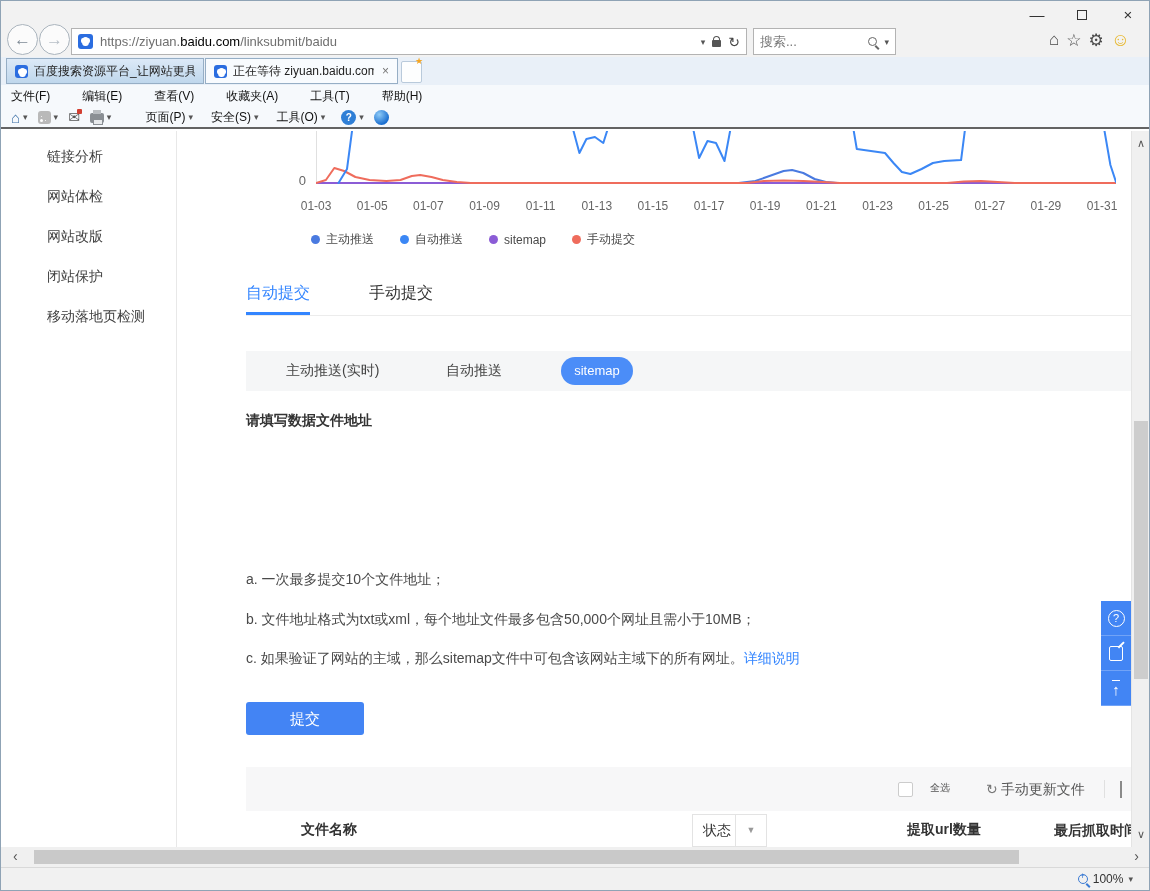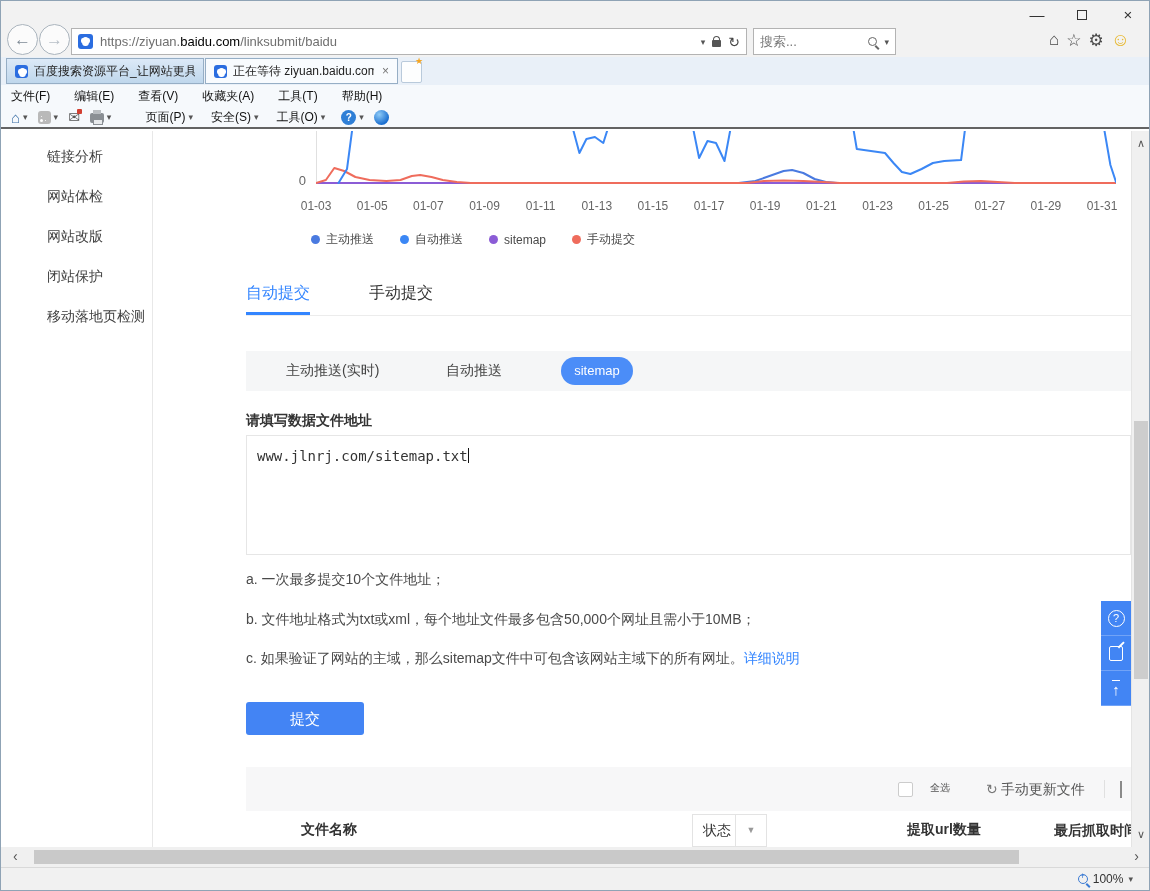--- a/index.html
+++ b/index.html
@@ -38,37 +38,37 @@
   .tabstrip { left:0; top:56px; width:1150px; height:28px; background:#e9f0f8; }
   .ie-tab { position:absolute; top:1px; height:26px; display:flex; align-items:center; gap:6px; padding:0 8px; font-size:12px; border:1px solid #96aec5; }
   .ie-tab.inactive { background:linear-gradient(#dce9f7,#bfd7ec); }
   .ie-tab.active { background:#f8fbfe; }
   .tab-title { white-space:nowrap; overflow:hidden; }
   .tab-close { color:#777; font-size:12px; margin-left:2px; }
   .newtab { position:absolute; left:400px; top:4px; width:21px; height:22px; background:#fdfefe; border:1px solid #b9cadb; border-radius:2px; }
   .newtab::before { content:"★"; position:absolute; right:-2px; top:-6px; font-size:9px; color:#f5a623; }
 
   
-  .menubar { left:0; top:84px; width:1150px; height:22px; background:#f6f9fc; display:flex; align-items:center; padding-left:10px; gap:24px; font-size:12px; color:#111; }
+  .menubar { left:0; top:84px; width:1150px; height:22px; background:#f6f9fc; display:flex; align-items:center; padding-left:10px; gap:32px; font-size:12px; color:#111; }
   .commandbar { left:0; top:106px; width:1150px; height:22px; background:#f6f9fc; border-bottom:2px solid #636363; display:flex; align-items:center; padding-left:10px; gap:10px; font-size:12px; color:#111; }
   .cmd-group { display:flex; align-items:center; gap:3px; }
   .home-glyph { font-size:15px; color:#3a6ea5; }
   .rss-sq { display:inline-block; width:13px; height:13px; border-radius:3px; background:#b9b9b9; position:relative; }
   .rss-sq::after { content:""; position:absolute; left:2px; bottom:2px; width:3px; height:3px; border-radius:50%; background:#fff; box-shadow:0 -4px 0 -1px #fff, 4px 0 0 -1px #fff; }
   .mail-glyph { font-size:14px; color:#555; position:relative; }
   .mail-glyph::after { content:""; position:absolute; right:-2px; top:0; width:5px; height:5px; background:#d23f31; border-radius:1px; }
   .printer { display:inline-block; width:14px; height:10px; background:#8a8f94; border-radius:2px; position:relative; margin-top:2px; }
   .printer::before { content:""; position:absolute; left:3px; top:-3px; width:8px; height:4px; background:#b9bdc1; }
   .printer::after { content:""; position:absolute; left:3px; bottom:-2px; width:8px; height:4px; background:#e8eaec; border:1px solid #8a8f94; }
   .help-circ { display:inline-block; width:15px; height:15px; border-radius:50%; background:#2f7fd6; color:#fff; font-size:10px; font-weight:bold; text-align:center; line-height:15px; }
   .sphere { display:inline-block; width:15px; height:15px; border-radius:50%; background:radial-gradient(circle at 35% 30%, #8ecbf7, #1b6fd0 70%); }
 
   
   .page { left:0; top:130px; width:1150px; height:716px; background:#fff; overflow:hidden; }
-  .sidebar { left:0; top:0; width:152px; height:716px; border-right:1px solid #e8e8e8; background:#fff; }
+  .sidebar { left:0; top:0; width:176px; height:716px; border-right:1px solid #e8e8e8; background:#fff; }
   .side-item { position:absolute; left:46px; font-size:14px; color:#3f3f3f; white-space:nowrap; }
 
   
   .chart-svg { left:315px; top:0; }
   .yaxis-line { left:315px; top:0; width:1px; height:53px; background:#e0e0e0; }
   .ytick { left:260px; top:42px; width:45px; text-align:right; font-size:13px; color:#666; }
   .xlabels { left:287px; top:68px; width:842px; display:flex; }
   .xlabels span { width:56.2px; text-align:center; font-size:12px; color:#666; }
   .legend { left:310px; top:100px; display:flex; gap:26px; font-size:12px; color:#4a4a4a; align-items:center; }
   .legend-item { display:flex; align-items:center; gap:6px; }
@@ -290,21 +290,20 @@
     <div class="abs tab-underline"></div>
     <div class="abs tab-hairline"></div>
 
     <div class="abs subtab-bar">
       <span class="subtab" style="left:40px">主动推送(实时)</span>
       <span class="subtab" style="left:200px">自动推送</span>
       <span class="subtab-pill">sitemap</span>
     </div>
 
     <div class="abs form-label">请填写数据文件地址</div>
-    <div class="abs url-area"><span>www.jlnrj.com/sitemap.txt</span><span class="caret"></span></div>
 
     <div class="abs note" style="top:440px">a. 一次最多提交10个文件地址；</div>
     <div class="abs note" style="top:480px">b. 文件地址格式为txt或xml，每个地址文件最多包含50,000个网址且需小于10MB；</div>
     <div class="abs note" style="top:519px"><span>c. 如果验证了网站的主域，那么sitemap文件中可包含该网站主域下的所有网址。</span><a href="#">详细说明</a></div>
 
     <div class="abs submit-btn">提交</div>
 
     <div class="abs list-toolbar">
       <span class="chk"></span>
       <span class="tb-selectall">全选</span>

